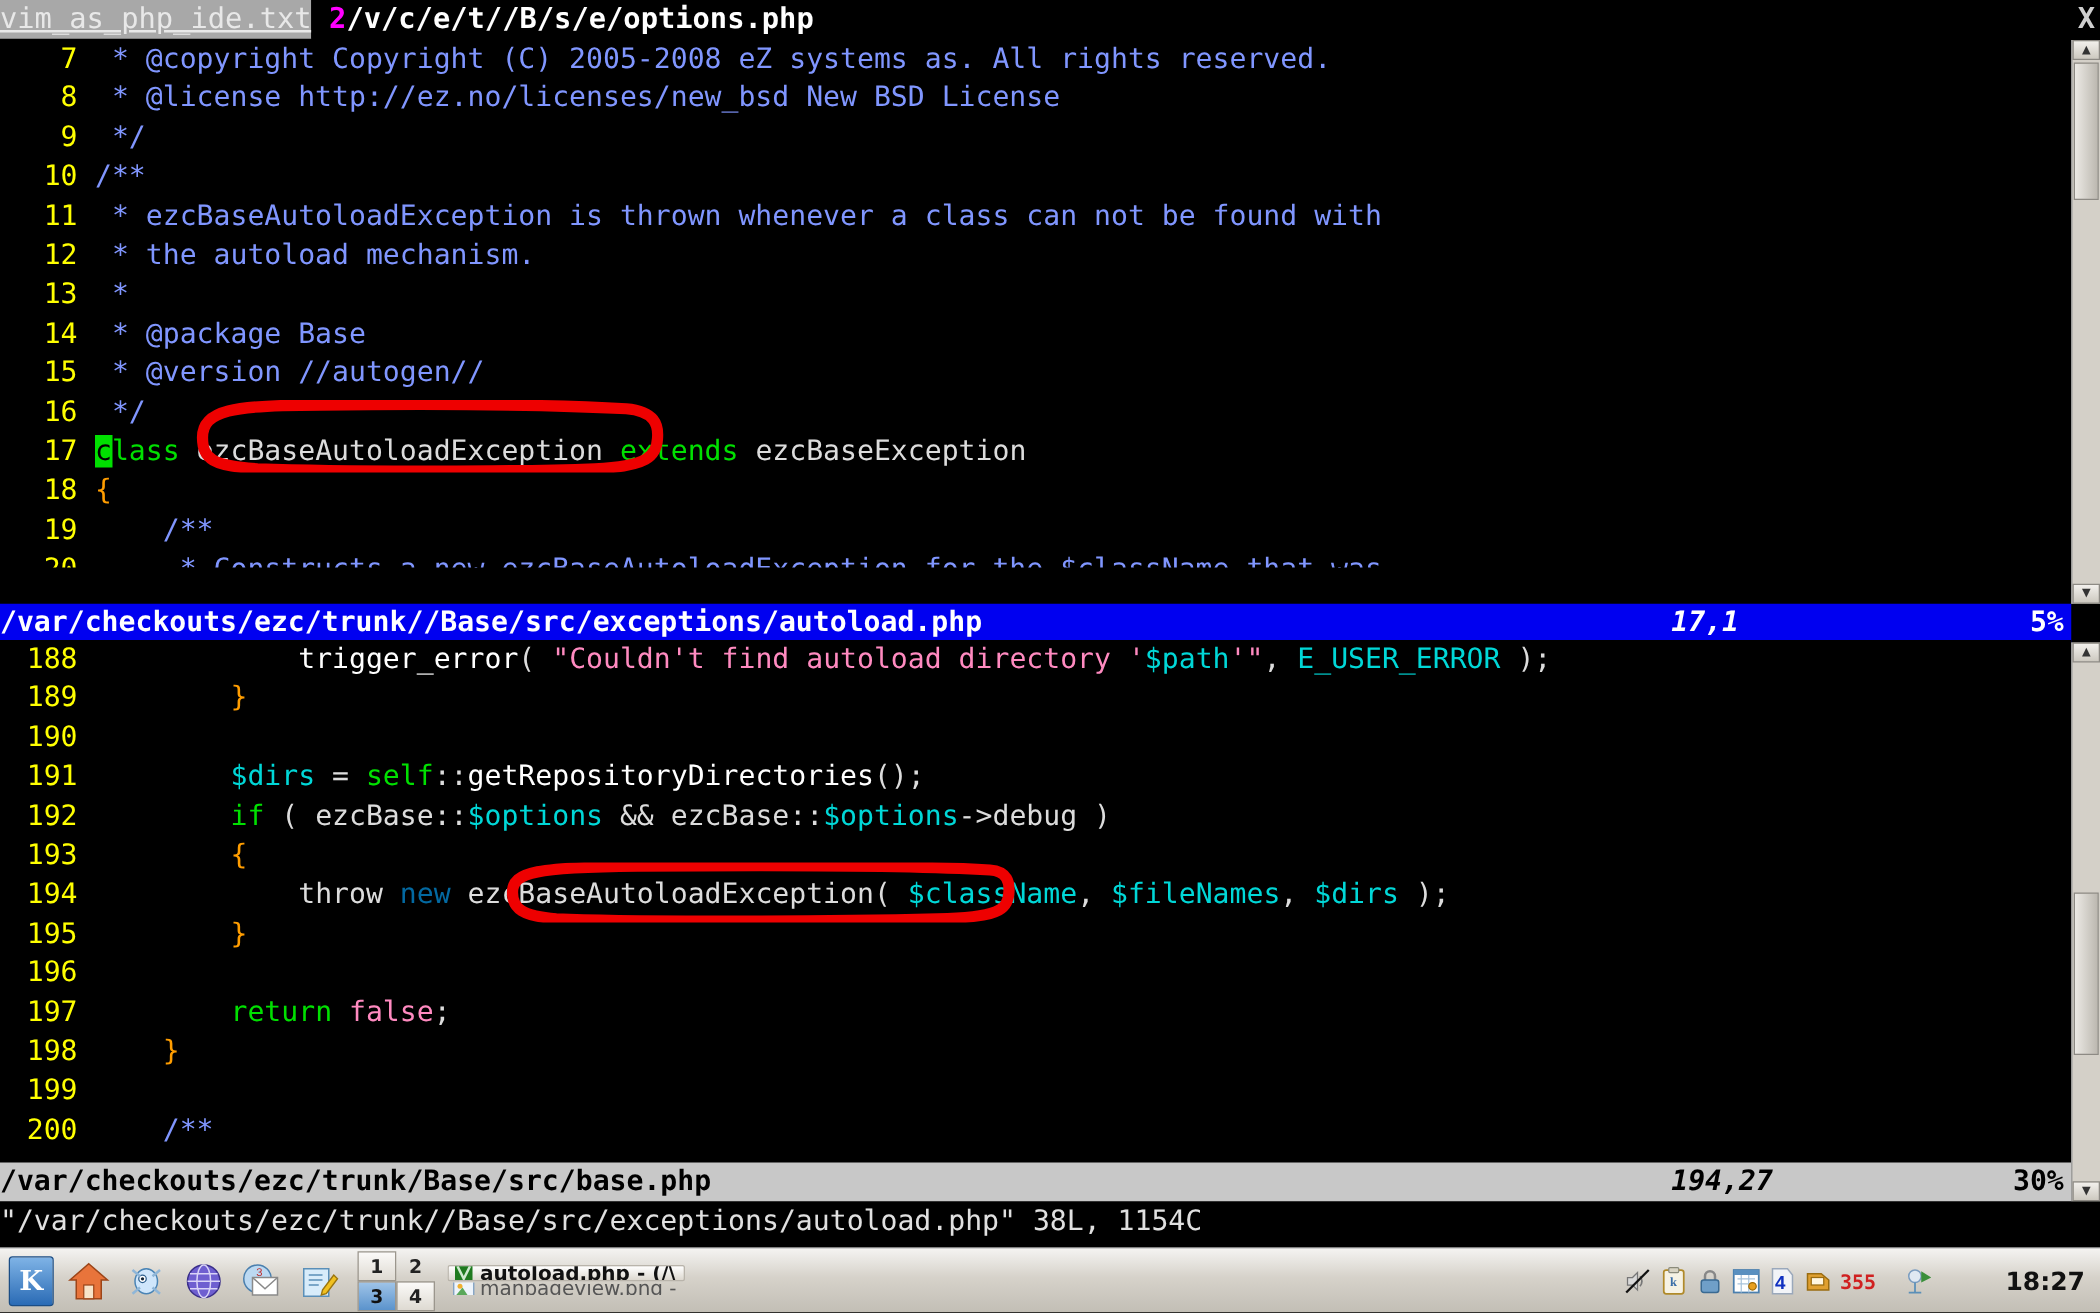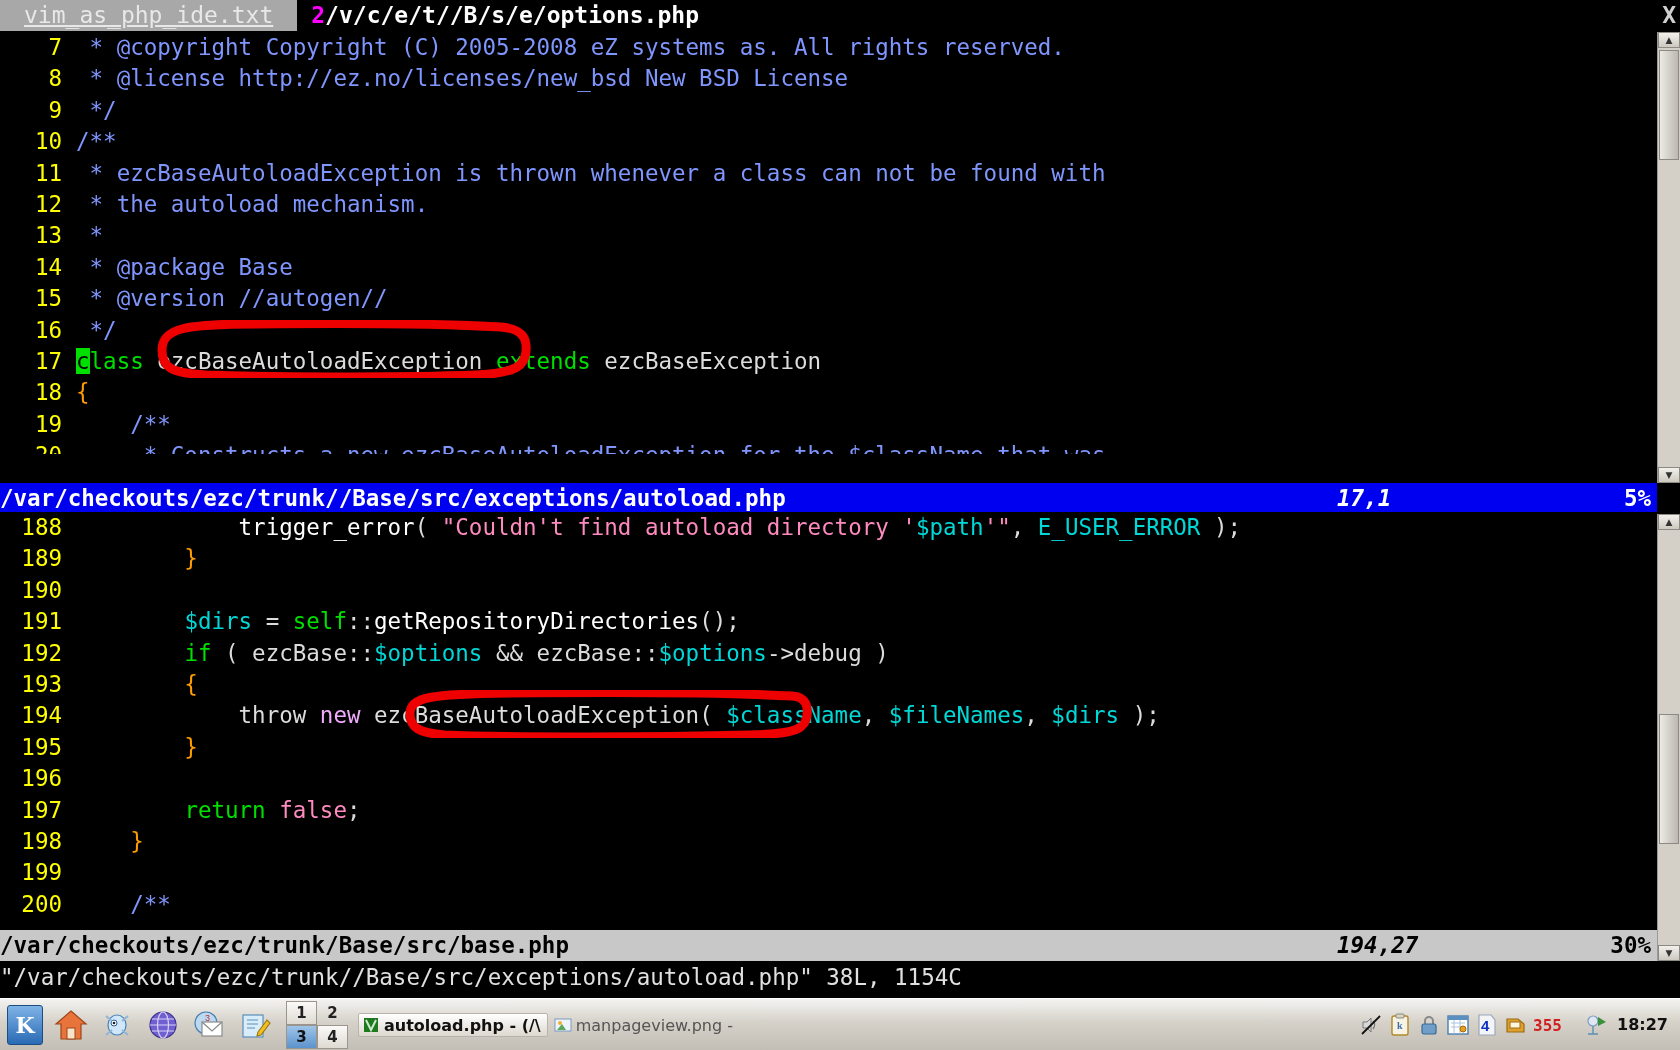--- a/index.html
+++ b/index.html
@@ -15,21 +15,21 @@
   
   .tabline {
     position:absolute; left:0; top:0; width:1680px; height:31px;
     background:#000; color:#fff;
     font-size:23px; line-height:31px; white-space:pre;
     font-family:"DejaVu Sans Mono","Liberation Mono",monospace;
     display:flex; align-items:center;
   }
   .tab-inactive {
     background:#a8a8a8; color:#e8e8e8;
-    padding:0 24px; height:31px; line-height:31px; white-space:pre;
+    padding:0 0; height:31px; line-height:31px; white-space:pre;
     text-decoration:underline;
   }
   .tab-active {
     background:#000; color:#fff; padding:0 8px 0 14px;
     height:31px; line-height:31px; white-space:pre; font-weight:bold;
   }
   .tab-num { color:#ff00ff; font-weight:bold; }
   .tab-close {
     position:absolute; right:4px; top:0; color:#cfcfcf;
     font-size:23px; line-height:31px; font-weight:bold;
@@ -50,21 +50,21 @@
   .gut  { display:inline-block; width:14px; }
 
   .c-comment { color:#8096ff; }
   .c-kw      { color:#00e000; }
   .c-ident   { color:#dcdcdc; }
   .c-brace   { color:#ff9d00; }
   .c-str     { color:#ff8ac0; }
   .c-var     { color:#00d7d7; }
   .c-func    { color:#ffffff; }
   .c-plain   { color:#dcdcdc; }
-  .c-pink    { color:#f0abfc; }
+  .c-pink    { color:#0369a1; }
   .cursor    { background:#00e000; color:#000; }
 
   
   .statusline {
     position:absolute; left:0; width:1657px; height:31px;
     font-size:22.5px; line-height:31px; white-space:pre;
     font-family:"DejaVu Sans Mono","Liberation Mono",monospace;
     font-weight:bold; overflow:hidden;
   }
   #status-top { top:483px; background:#0000f0; color:#ffffff;text-align:center; }
@@ -143,40 +143,40 @@
     background:linear-gradient(#fbfaf8,#dedad2);
     font-size:15px; color:#222; font-weight:bold;
     display:flex; align-items:center; justify-content:center;
     font-family:"DejaVu Sans","Liberation Sans",sans-serif;
   }
   .pager-cell.active { background:linear-gradient(#9fc4e8,#5b93cc); color:#111; }
   .pager-cell.plain  { border-color:transparent; background:transparent; }
 
   .tasks { display:flex; flex-direction:column; justify-content:center;
            height:52px; margin-left:6px; flex:1; overflow:hidden; }
-  .task-row { display:flex; height:25px; align-items:flex-end; }
+  .task-row { display:flex; height:25px; align-items:flex-start;flex-direction:column; }
   .task-btn {
     display:flex; align-items:center; height:24px;
     padding:0 6px 0 3px; margin-right:2px;
     font-size:16px; color:#111; white-space:nowrap;
     font-family:"DejaVu Sans","Liberation Sans",sans-serif;
     background:linear-gradient(#fdfdfc,#e6e2da);
     border:1px solid #b9b4ab; border-radius:2px;
     max-width:330px; overflow:hidden;
   }
   .task-btn.active { font-weight:bold; background:linear-gradient(#ffffff,#ddd8cf); }
   .task-btn.ghost { background:transparent; border-color:transparent; color:#555; }
   .task-ico { width:18px; height:18px; margin-right:4px; flex:0 0 auto; }
 
   .tray { display:flex; align-items:center; height:52px; padding-right:4px; gap:5px; }
   .tray-ico { width:24px; height:24px; position:relative; }
   .clock {
     font-family:"DejaVu Sans","Liberation Sans",sans-serif;
-    font-size:16px; font-weight:bold; color:#111;
-    padding:0 8px 0 4px; letter-spacing:0px;
+    font-size:20px; font-weight:bold; color:#111;
+    padding:0 8px 0 4px; letter-spacing:0px;margin-left:48px;
   }
 </style>
 </head>
 <body>
 
 <div id="root">
 
   <div class="tabline">
     <span class="tab-inactive">vim_as_php_ide.txt</span>
     <span class="tab-active"><span class="tab-num">2</span><span>/v/c/e/t//B/s/e/options.php</span></span>

